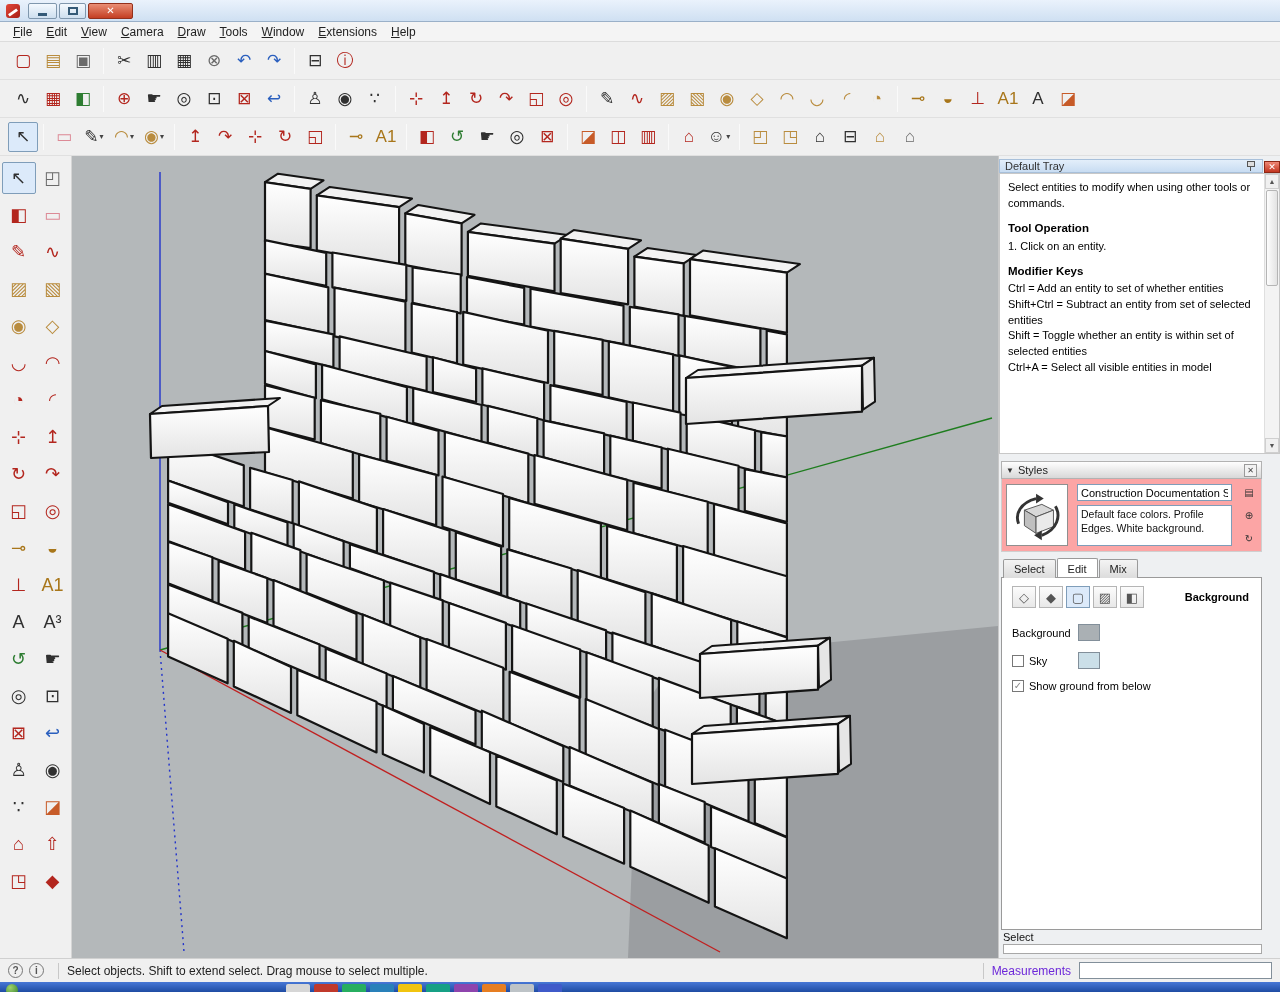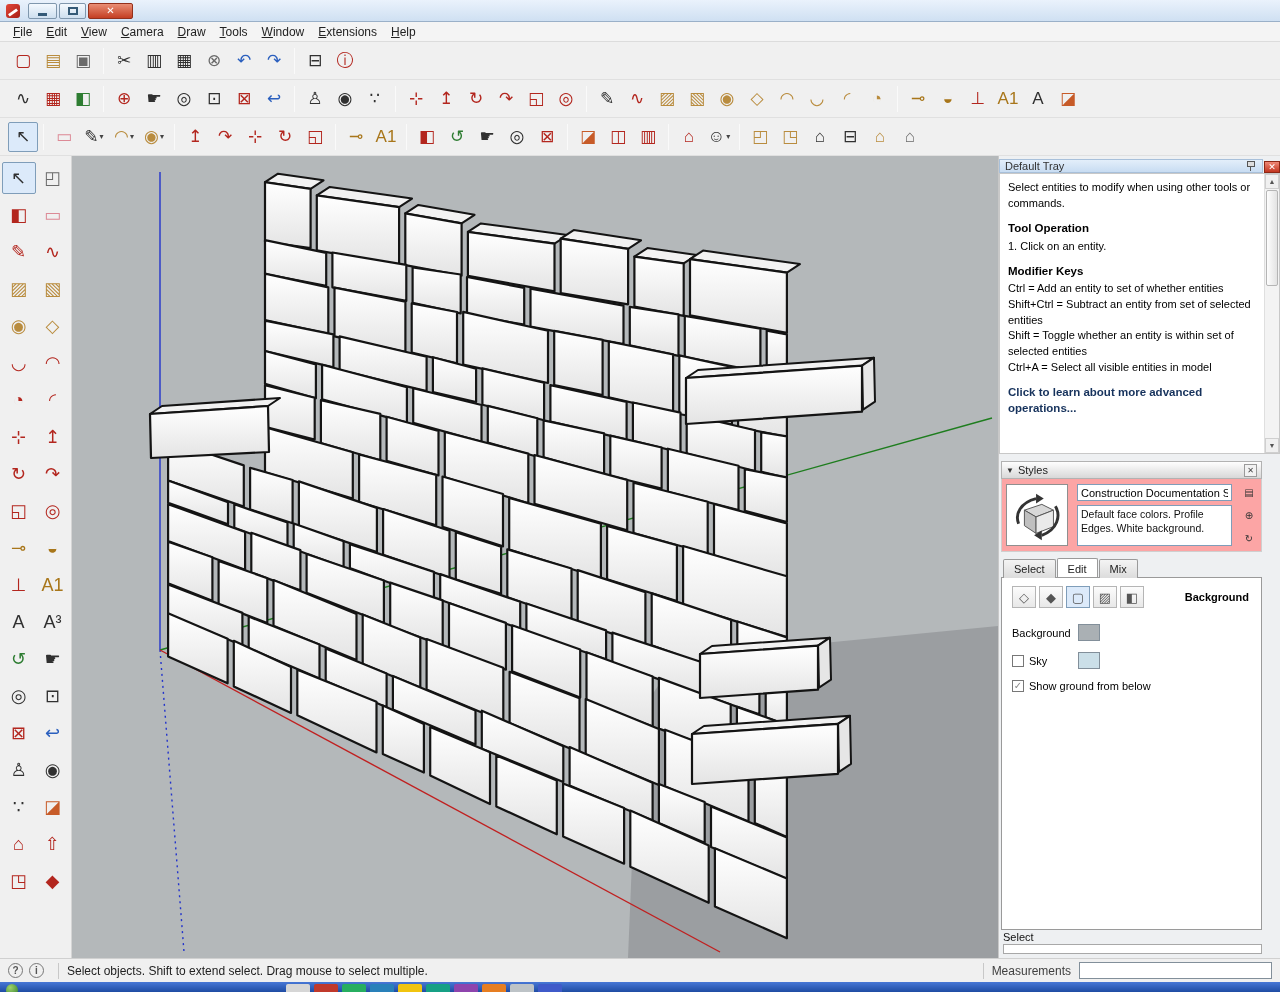--- a/index.html
+++ b/index.html
@@ -86,21 +86,21 @@
 .slider .sthumb{position:absolute;top:0;left:26px;width:9px;height:14px;background:linear-gradient(#fafafa,#cfcfcf);border:1px solid #6e6e6e;border-radius:2px}
 .tray-bottom{height:28px;padding:1px 18px 0 4px;flex:0 0 auto}
 .tray-bottom .lbl{font-size:11px;color:#111}
 .tray-bottom .box{height:10px;background:#fff;border:1px solid #a8a8a8;margin-top:1px}
 
 
 .statusbar{height:24px;background:#f0f0f0;border-top:1px solid #d0d0d0;display:flex;align-items:center;padding:0 8px;flex:0 0 auto}
 .status-circle{width:15px;height:15px;border-radius:50%;border:1px solid #777;color:#555;font-size:10px;display:flex;align-items:center;justify-content:center;margin-right:6px;font-weight:bold;flex:0 0 auto}
 .status-msg{font-size:12px;color:#222;margin-left:0;flex:1;white-space:nowrap;overflow:hidden}
 .status-sep{width:1px;height:16px;background:#c8c8c8;margin:0 8px;flex:0 0 auto}
-.meas-label{font-size:12px;color:#404040;margin-right:8px;flex:0 0 auto}
+.meas-label{font-size:12px;color:#6d28d9;margin-right:8px;flex:0 0 auto}
 .meas-input{width:193px;height:17px;border:1px solid #828f9a;background:#fff;font-size:11px;padding:0 3px;flex:0 0 auto;font-family:inherit}
 
 
 .taskbar{height:10px;background:linear-gradient(#4777d6,#1f4ca3);display:flex;align-items:flex-end;padding-left:6px;overflow:hidden;flex:0 0 auto}
 .orb{width:12px;height:12px;border-radius:50%;background:radial-gradient(circle at 35% 30%,#9fd36a,#2c7a2c);margin-right:268px;margin-bottom:-4px;flex:0 0 auto}
 .tb-task{width:24px;height:12px;border-radius:2px 2px 0 0;margin-right:4px;margin-bottom:-4px;flex:0 0 auto}
 </style>
 </head>
 <body>
 
@@ -653,21 +653,20 @@
       <div class="instructor">
         <div class="instr-text">
           <div>Select entities to modify when using other tools or commands.</div>
           <div class="h">Tool Operation</div>
           <div>1. Click on an entity.</div>
           <div class="h">Modifier Keys</div>
           <div>Ctrl = Add an entity to set of whether entities</div>
           <div>Shift+Ctrl = Subtract an entity from set of selected entities</div>
           <div>Shift = Toggle whether an entity is within set of selected entities</div>
           <div>Ctrl+A = Select all visible entities in model</div>
-          <div class="instr-link">Click to learn about more advanced operations...</div>
         </div>
         <div class="scrollbar">
           <div class="sb-btn">▲</div>
           <div class="sb-thumb"></div>
           <div class="sb-track"></div>
           <div class="sb-btn">▼</div>
         </div>
       </div>
 
       <div class="sect">

